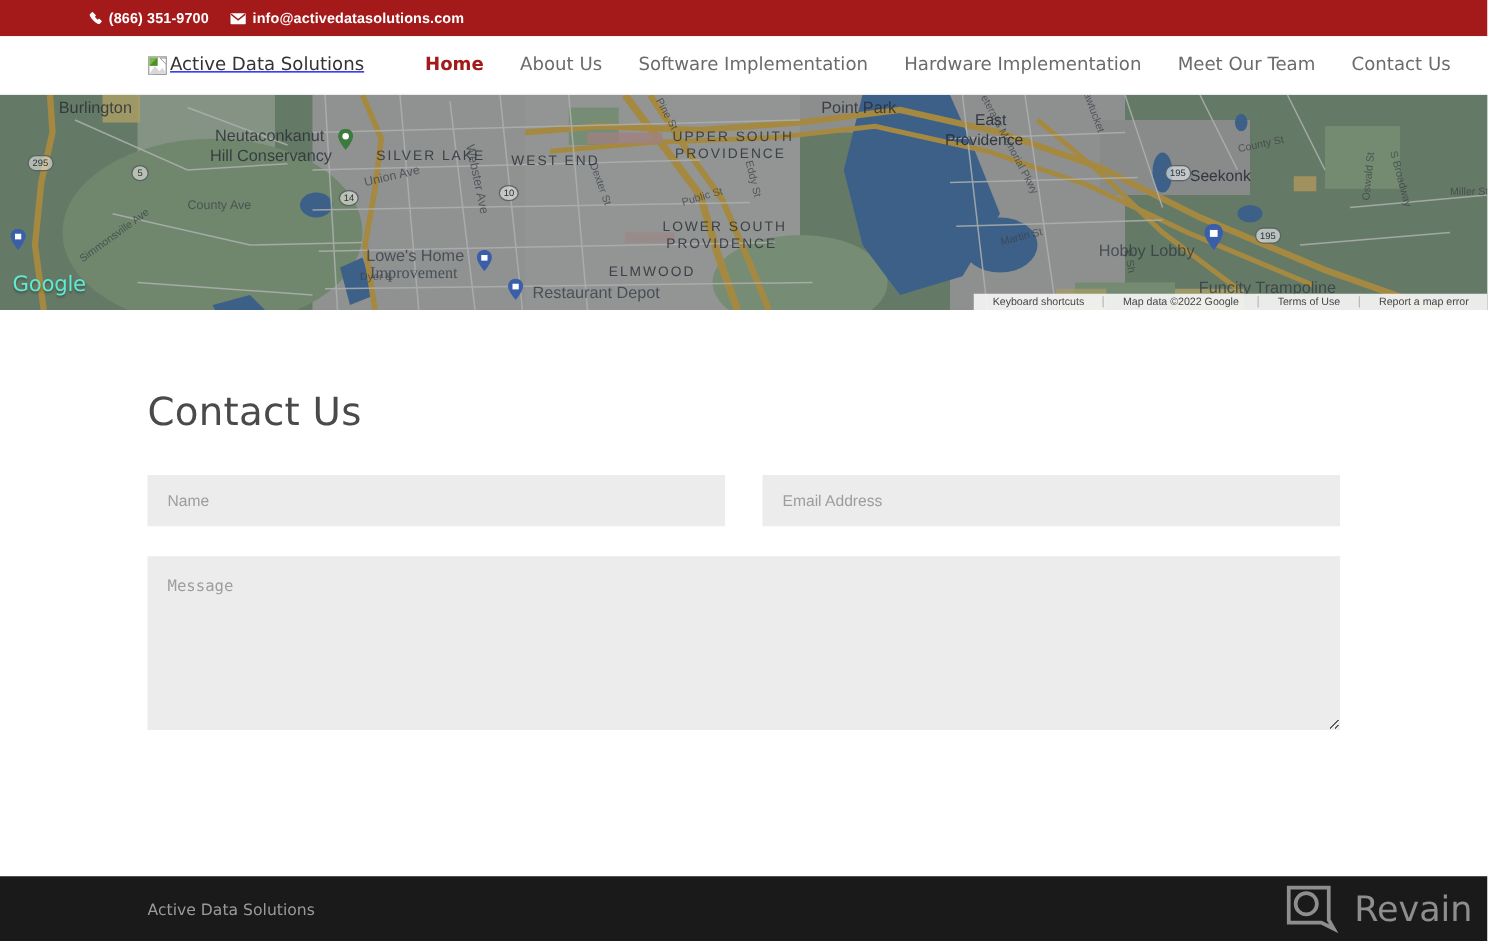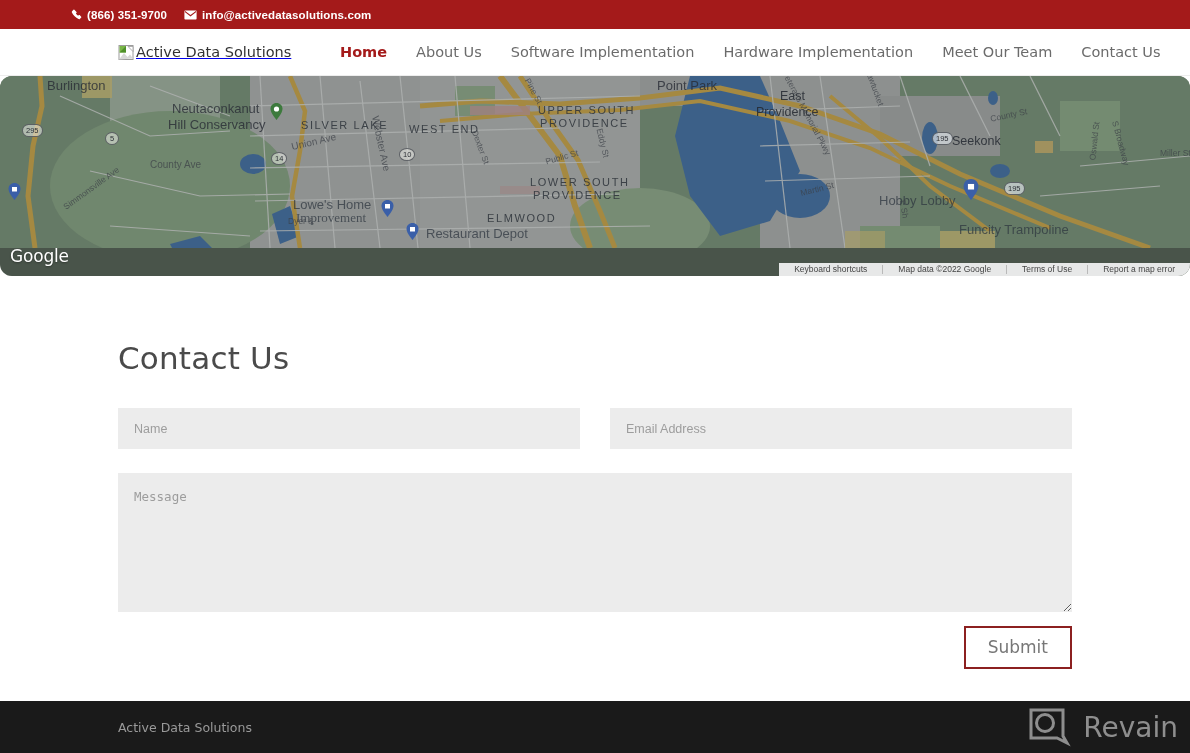--- a/index.html
+++ b/index.html
@@ -64,24 +64,23 @@
     margin-right: 29px;
     white-space: nowrap;
     font-family: "DejaVu Sans", sans-serif;
   }
   .nav-item.active { color: #a41a1a; font-weight: bold; }
   .nav-item:last-child { margin-right: 0; }
 
   
   .map {
     position: relative;
-    height: 200px;
+    height: 172px;
     overflow: hidden;
     background: #5e6b5c;
-    border-radius: 12px;
   }
   .map-canvas { position:absolute; inset:0; }
   .map-dim {
     position:absolute; inset:0;
     background: rgba(40,48,44,0.38);
     pointer-events:none;
   }
   .map-label {
     position:absolute;
     color: rgba(40,44,52,0.78);
@@ -106,21 +105,21 @@
     font-family:"Liberation Sans", sans-serif;
   }
   .pin {
     position:absolute;
     width: 13px; height: 17px;
   }
   .google-logo {
     position:absolute; left:10px; bottom:10px;
     font-family:"DejaVu Sans", sans-serif;
     font-size: 17px;
-    color:#ffffff;
+    color:#5eead4;
     letter-spacing:-0.2px;
     text-shadow: 0 1px 2px rgba(0,0,0,0.35);
   }
   .map-attrib {
     position:absolute; right:0; bottom:0;
     display:flex; align-items:center;
     background: rgba(245,245,245,0.92);
     height: 13px;
     font-size: 8.5px;
     color: #454545;
@@ -429,23 +428,20 @@
 
   <div class="form-row">
     <input class="field" type="text" placeholder="Name" style="">
     <input class="field" type="text" placeholder="Email Address" style="">
   </div>
 
   <div class="msg-wrap">
     <textarea class="msg" placeholder="Message" style=""></textarea>
   </div>
 
-  <div class="submit-row">
-    <button class="submit-btn">Submit</button>
-  </div>
 </div>
 
 <div class="footer">
   <span class="footer-text">Active Data Solutions</span>
   <div class="watermark">
     <svg width="44" height="40" viewBox="0 0 44 40">
       <path d="M4 3 H36 V29 L40 36 L30 31 H4 Z" fill="none" stroke="#8e8e8e" stroke-width="3"></path>
       <circle cx="18" cy="16" r="8.5" fill="none" stroke="#8e8e8e" stroke-width="3"></circle>
     </svg>
     <span class="wm-text">Revain</span>

